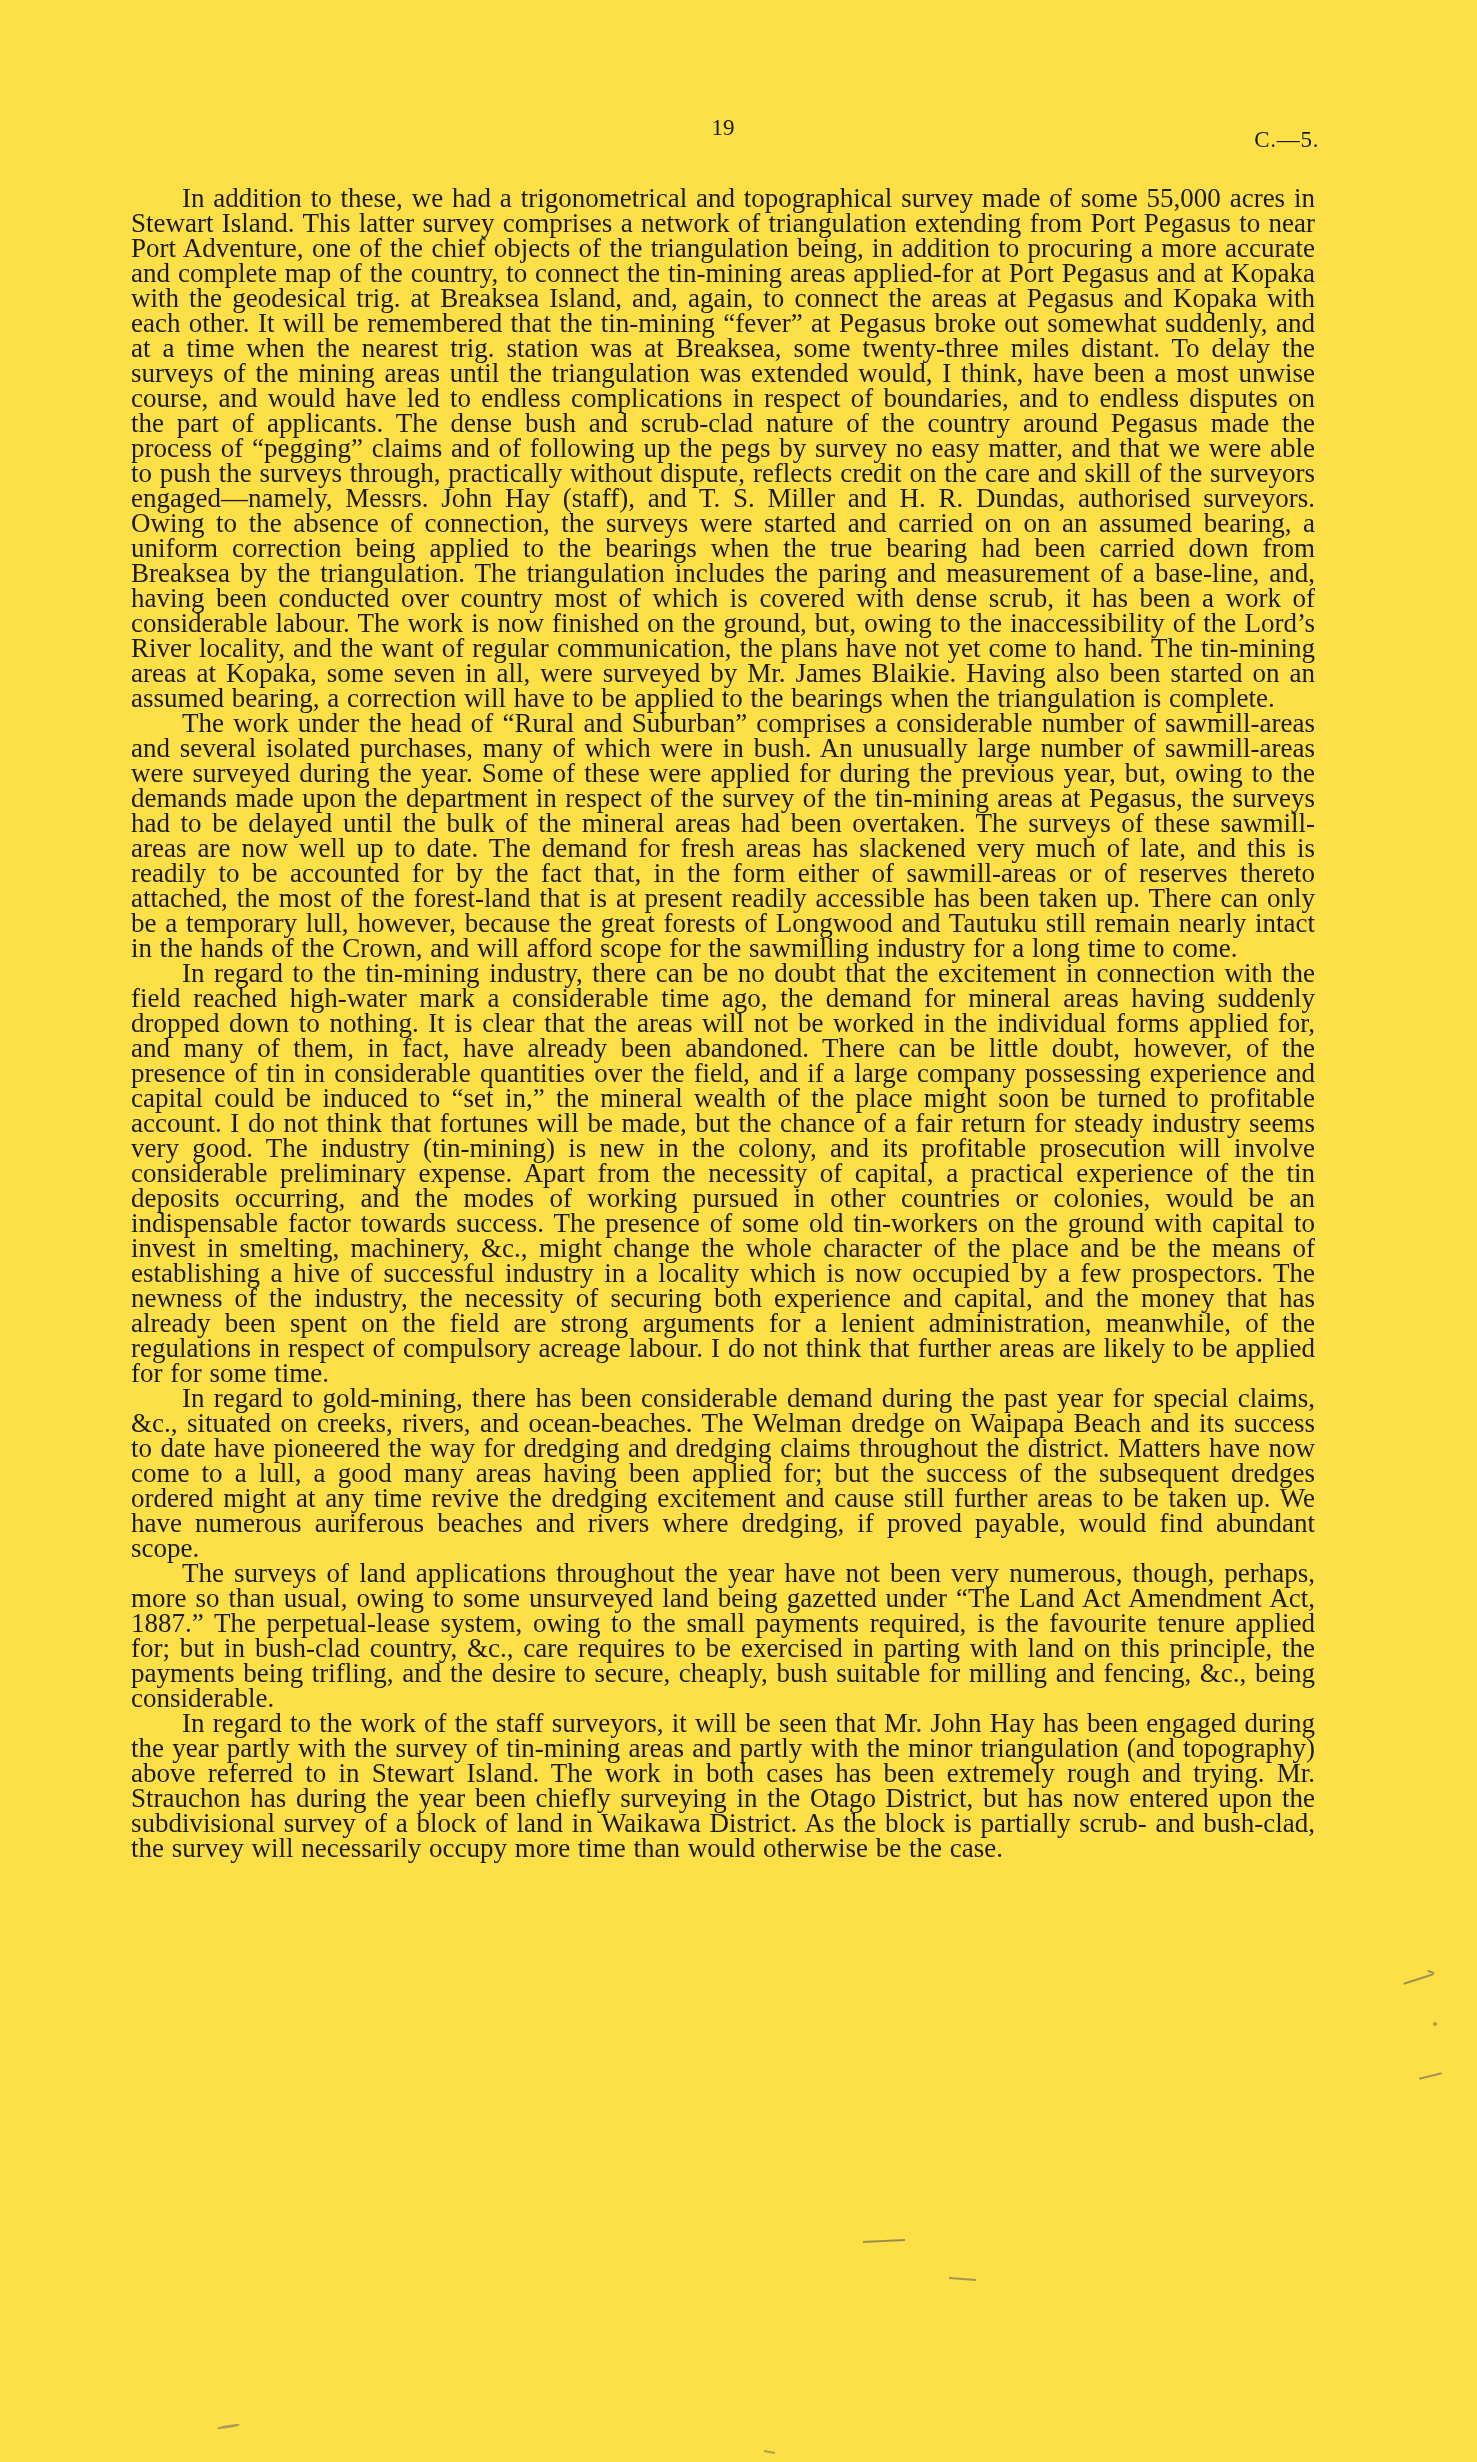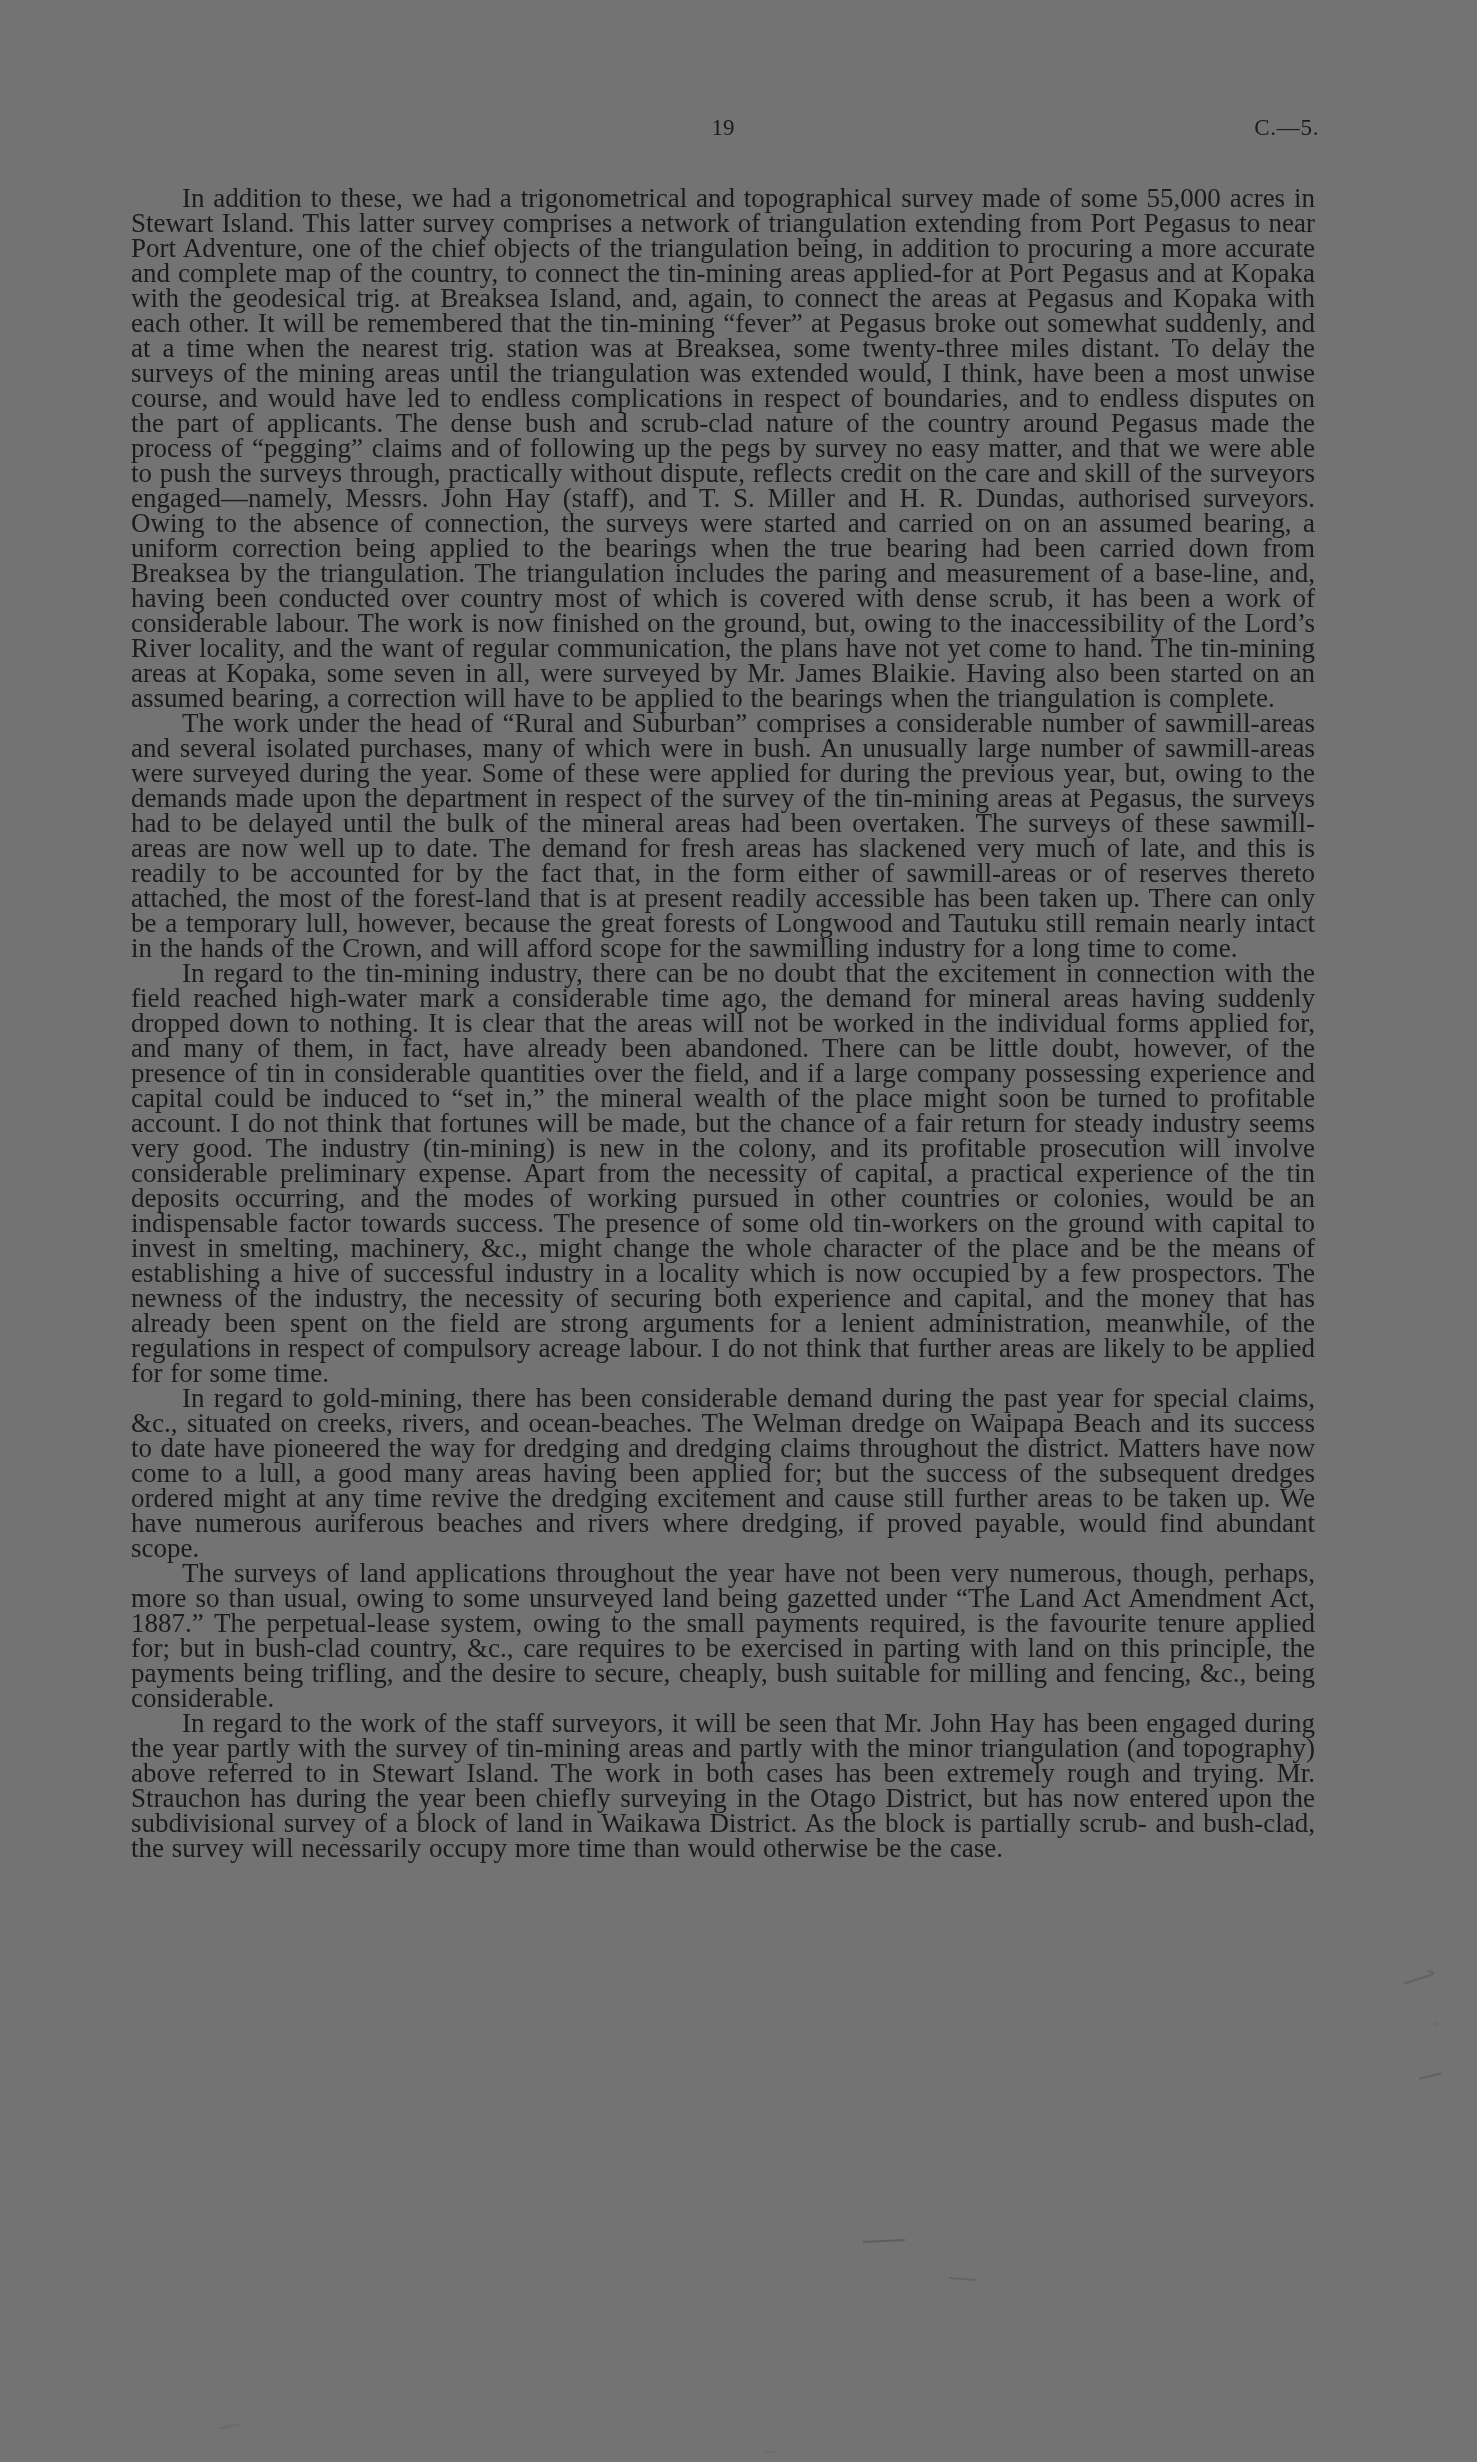--- a/index.html
+++ b/index.html
@@ -5,21 +5,21 @@
   html, body {
     margin: 0;
     padding: 0;
     background: #e8e8e6;
   }
   .page {
     position: relative;
     width: 1477px;
     height: 2462px;
     margin: 0 auto;
-    background: #737373;
+    background: #fde047;
     font-family: "Liberation Serif", "DejaVu Serif", serif;
     color: #1b1b1b;
     overflow: hidden;
   }
   .content {
     position: absolute;
     left: 131px;
     top: 115px;
     width: 1184px;
   }
@@ -30,21 +30,21 @@
   }
   .page-number {
     position: absolute;
     left: 0;
     right: 0;
     text-align: center;
   }
   .doc-ref {
     position: absolute;
     right: -4.1px;
-    top: 0;
+    top: 12px;
     letter-spacing: 0.7px;
   }
   .page-body {
     margin-top: 40px;
     font-size: 27px;
     line-height: 25px;
     text-align: justify;
     word-spacing: 1px;
   }
   .page-body p {

